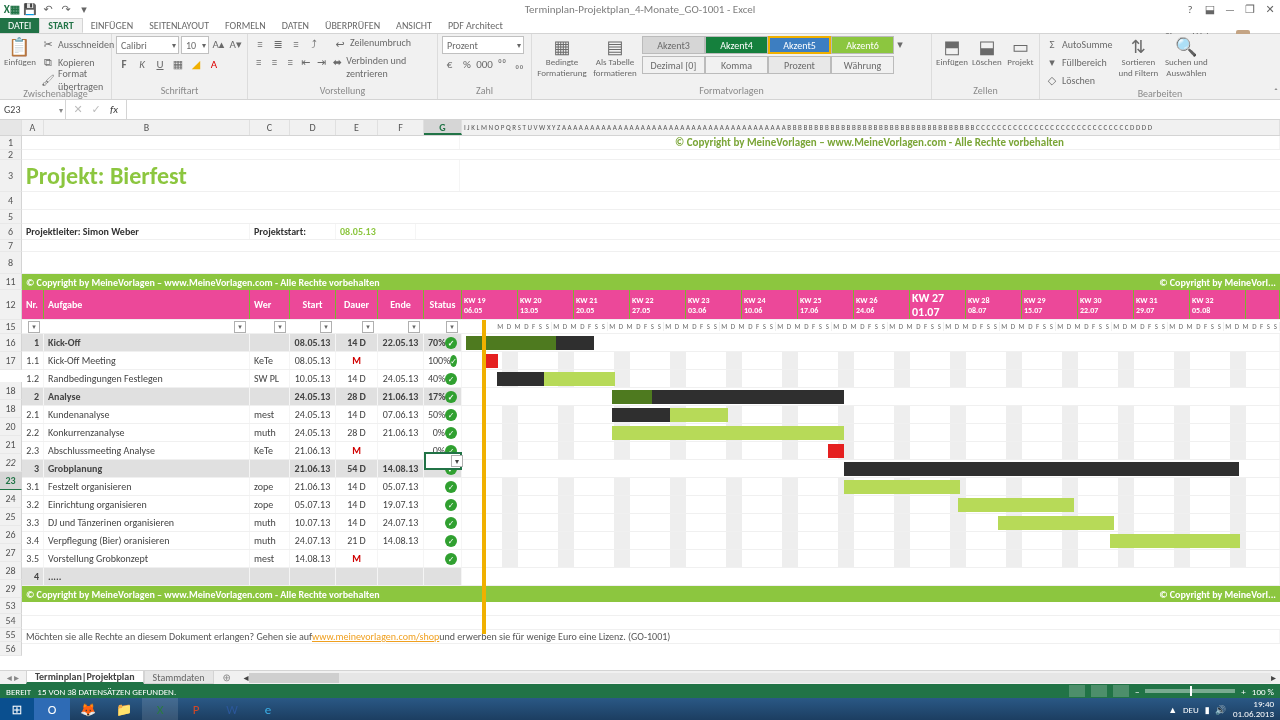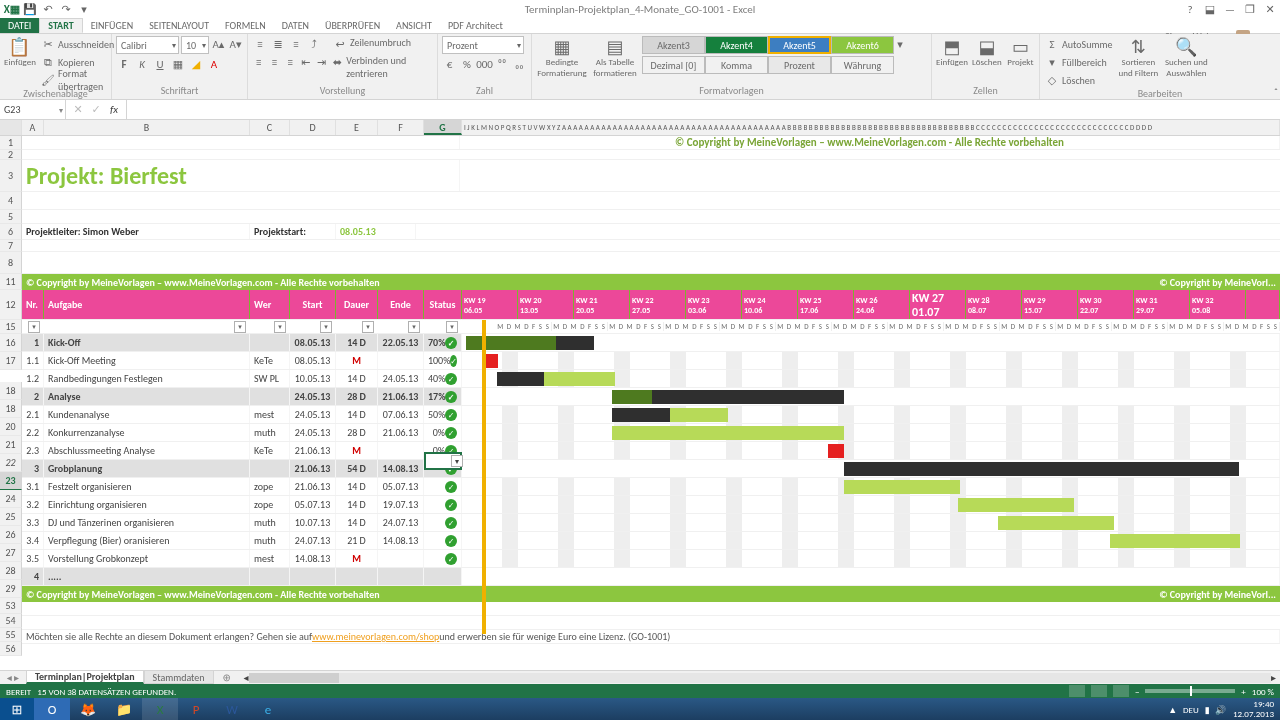--- a/index.html
+++ b/index.html
@@ -875,16 +875,16 @@
   <div class="tb" style="color:#2b579a">W</div>
   <div class="tb" style="color:#3bb0e8">e</div>
   <div class="spacer"></div>
   <div class="tray">
     <span>▲</span>
     <span>DEU</span>
     <span>▮</span>
     <span>🔊</span>
     <div class="clock">
         <div>19:40</div>
-        <div>12.07.2013</div>
+        <div>01.06.2013</div>
       </div>
   </div>
 </div>
 
 </body></html>

